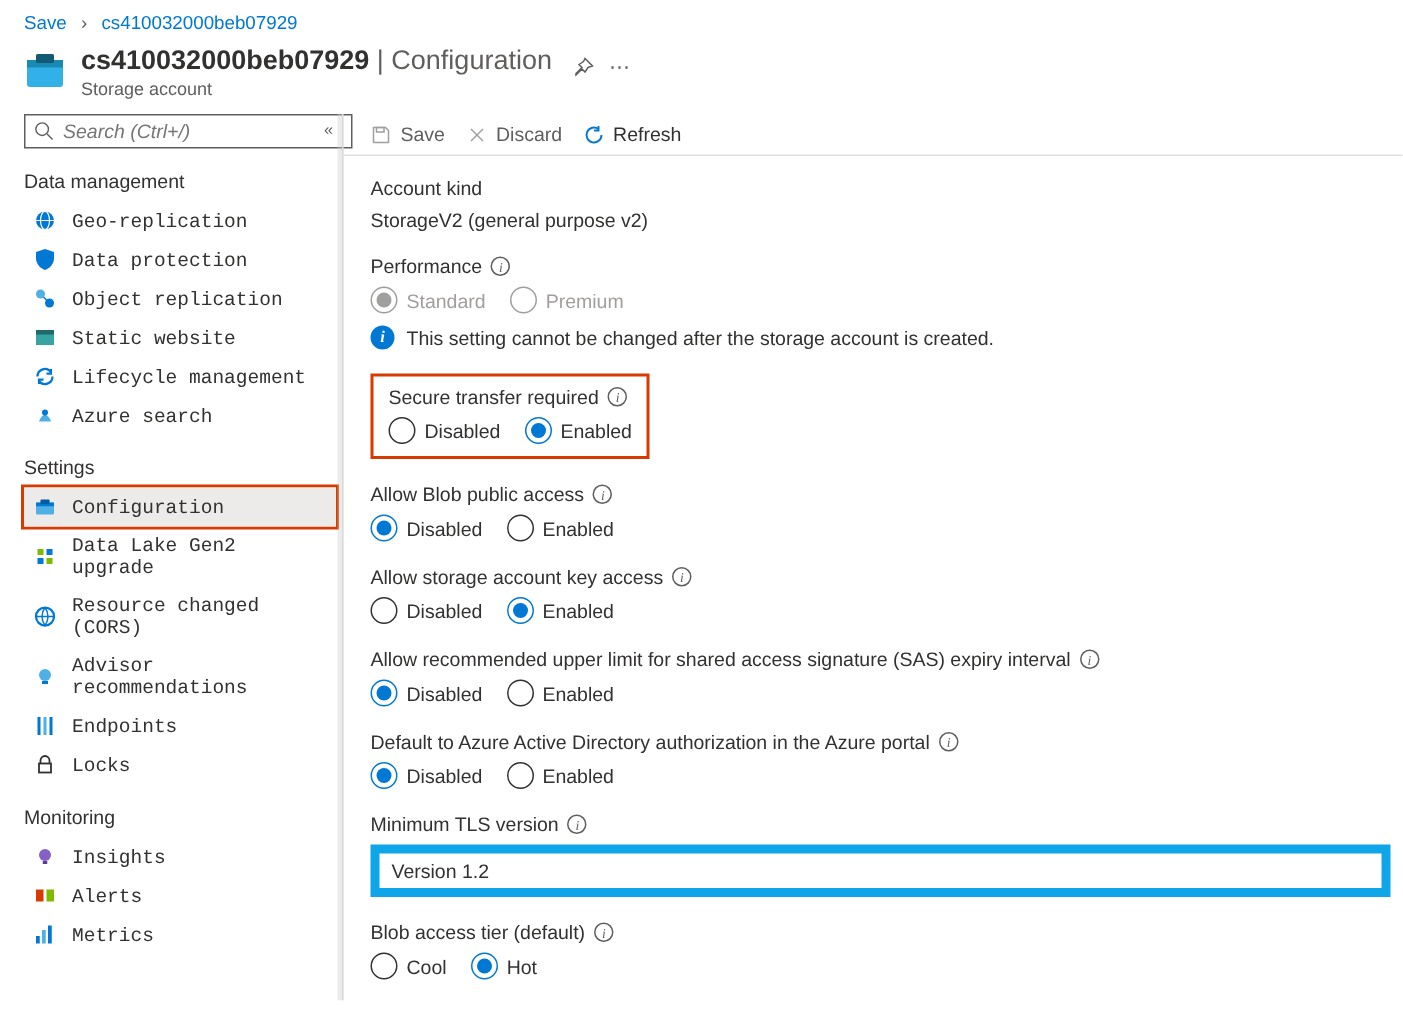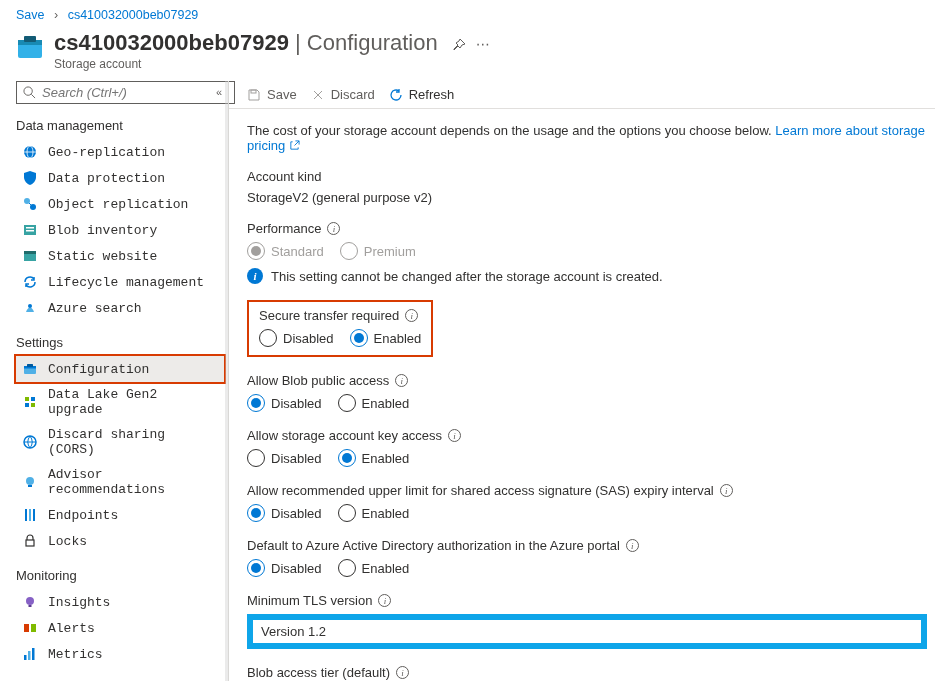--- a/index.html
+++ b/index.html
@@ -4,21 +4,21 @@
 <style>
 * { box-sizing: border-box; margin: 0; padding: 0; }
 body { font-family: "Segoe UI", -apple-system, sans-serif; font-size: 13px; color: #323130; background: #fff; width: 935px; }
 a { color: #0078d4; text-decoration: none; }
 
 .breadcrumb { padding: 8px 16px 4px; font-size: 12.5px; }
 .breadcrumb .sep { margin: 0 6px; color: #605e5c; }
 
 .header { display: flex; align-items: flex-start; padding: 4px 16px 10px; }
 .header .icn { width: 28px; height: 28px; margin-right: 10px; margin-top: 4px; flex-shrink: 0; }
-.header h1 { font-size: 22px; font-weight: 600; color: #323130; }
+.header h1 { font-size: 18px; font-weight: 600; color: #323130; }
 .header h1 .thin { font-weight: 400; color: #605e5c; }
 .header .sub { font-size: 12px; color: #605e5c; margin-top: 1px; }
 .header .pin { margin-left: 14px; margin-top: 8px; color: #605e5c; cursor: pointer; }
 .header .more { margin-left: 10px; margin-top: 6px; color: #605e5c; font-size: 14px; cursor: pointer; }
 
 .layout { display: flex; }
 .sidebar { width: 228px; flex-shrink: 0; padding: 0 4px 0 16px; }
 .searchbox { display: flex; align-items: center; border: 1px solid #605e5c; padding: 3px 6px; margin-bottom: 4px; width: 219px; }
 .searchbox svg { flex-shrink: 0; }
 .searchbox input { border: none; outline: none; font-size: 13px; margin-left: 6px; width: 100%; font-style: italic; color: #605e5c; background: transparent; }
@@ -132,30 +132,20 @@
               <circle cx="11" cy="11" r="3" fill="#0078d4"></circle>
               <path d="M7 7l2 2" stroke="#0078d4"></path>
             </svg>
           </span>
           <span>Object replication</span>
         </div>
         <div class="nav-item">
           <span class="nicn">
             <svg width="16" height="16" viewBox="0 0 16 16">
               <rect x="2" y="3" width="12" height="10" fill="#37a3a3"></rect>
-              <rect x="4" y="5" width="8" height="1.5" fill="#fff"></rect>
-              <rect x="4" y="8" width="8" height="1.5" fill="#fff"></rect>
-            </svg>
-          </span>
-          <span>Blob inventory</span>
-        </div>
-        <div class="nav-item">
-          <span class="nicn">
-            <svg width="16" height="16" viewBox="0 0 16 16">
-              <rect x="2" y="3" width="12" height="10" fill="#37a3a3"></rect>
               <rect x="2" y="3" width="12" height="3" fill="#1f6b6b"></rect>
             </svg>
           </span>
           <span>Static website</span>
         </div>
         <div class="nav-item">
           <span class="nicn">
             <svg width="16" height="16" viewBox="0 0 16 16">
               <path d="M3 8a5 5 0 0 1 9-3M13 8a5 5 0 0 1-9 3" fill="none" stroke="#0078d4" stroke-width="1.5"></path>
               <path d="M12 3v3h-3M4 13v-3h3" fill="none" stroke="#0078d4" stroke-width="1.5"></path>
@@ -196,21 +186,21 @@
           </span>
           <span>Data Lake Gen2 upgrade</span>
         </div>
         <div class="nav-item">
           <span class="nicn">
             <svg width="16" height="16" viewBox="0 0 16 16">
               <circle cx="8" cy="8" r="6" fill="none" stroke="#0078d4" stroke-width="1.5"></circle>
               <path d="M2 8h12M8 2a10 10 0 0 1 0 12M8 2a10 10 0 0 0 0 12" fill="none" stroke="#0078d4"></path>
             </svg>
           </span>
-          <span>Discard sharing (CORS)</span>
+          <span>Resource changed (CORS)</span>
         </div>
         <div class="nav-item">
           <span class="nicn">
             <svg width="16" height="16" viewBox="0 0 16 16">
               <circle cx="8" cy="7" r="4" fill="#50b0e6"></circle>
               <rect x="6" y="11" width="4" height="2" fill="#0078d4"></rect>
             </svg>
           </span>
           <span>Advisor recommendations</span>
         </div>
@@ -284,26 +274,20 @@
       <div class="tbtn enabled">
         <svg viewBox="0 0 14 14">
             <path d="M12 7a5 5 0 1 1-2-4" fill="none" stroke="#0078d4" stroke-width="1.3"></path>
             <path d="M10 1v3h-3" fill="none" stroke="#0078d4" stroke-width="1.3"></path>
           </svg>
         <span>Refresh</span>
       </div>
     </div>
 
     <div class="content">
-      <div class="intro">
-        <span>The cost of your storage account depends on the usage and the options you choose below.</span>
-        <a href="#"><span>Learn more about storage pricing</span> <svg class="ext-icon" width="11" height="11" viewBox="0 0 12 12">
-              <path d="M4 2H2v8h8V8M6 6l5-5M7 1h4v4" fill="none" stroke="#0078d4"></path>
-            </svg></a>
-      </div>
 
       <div class="field">
         <div class="field-label">Account kind</div>
         <div class="field-value">StorageV2 (general purpose v2)</div>
       </div>
 
       <div class="field">
         <div class="field-label">
             <span>Performance</span>
             <span class="info-i">i</span>

